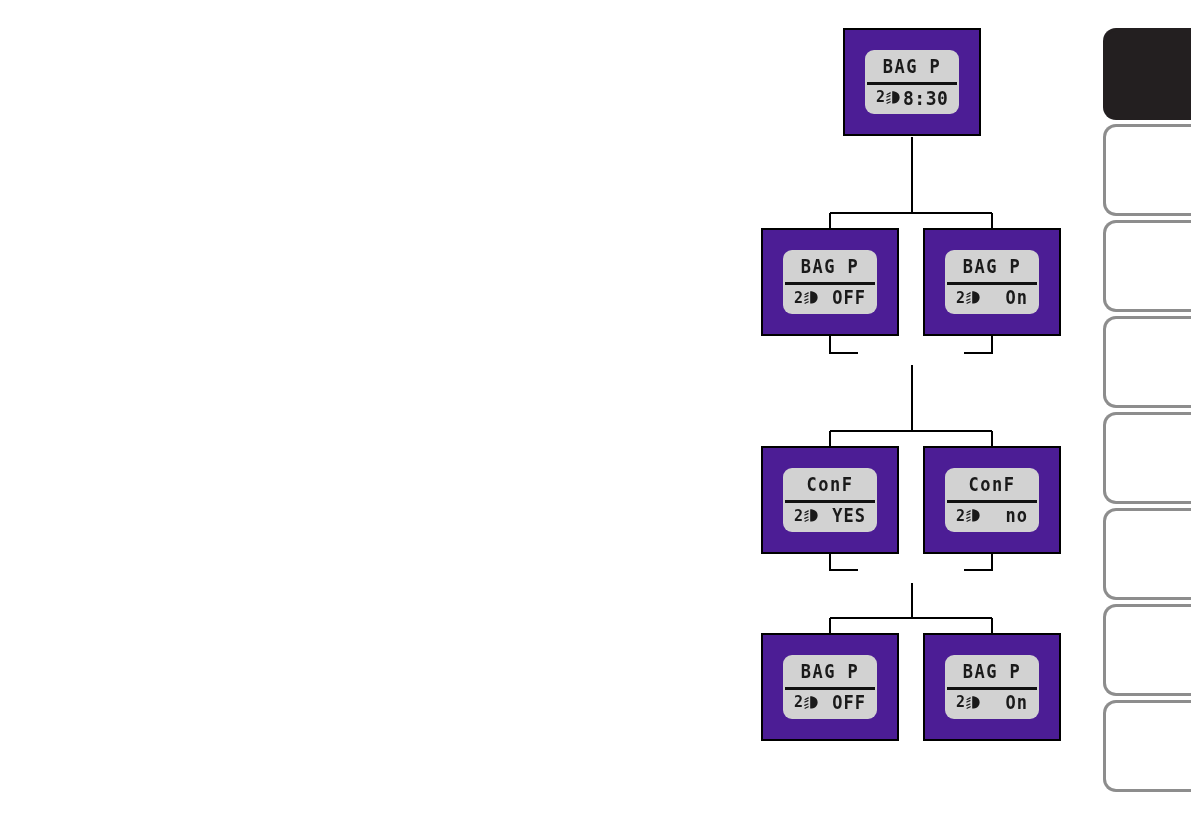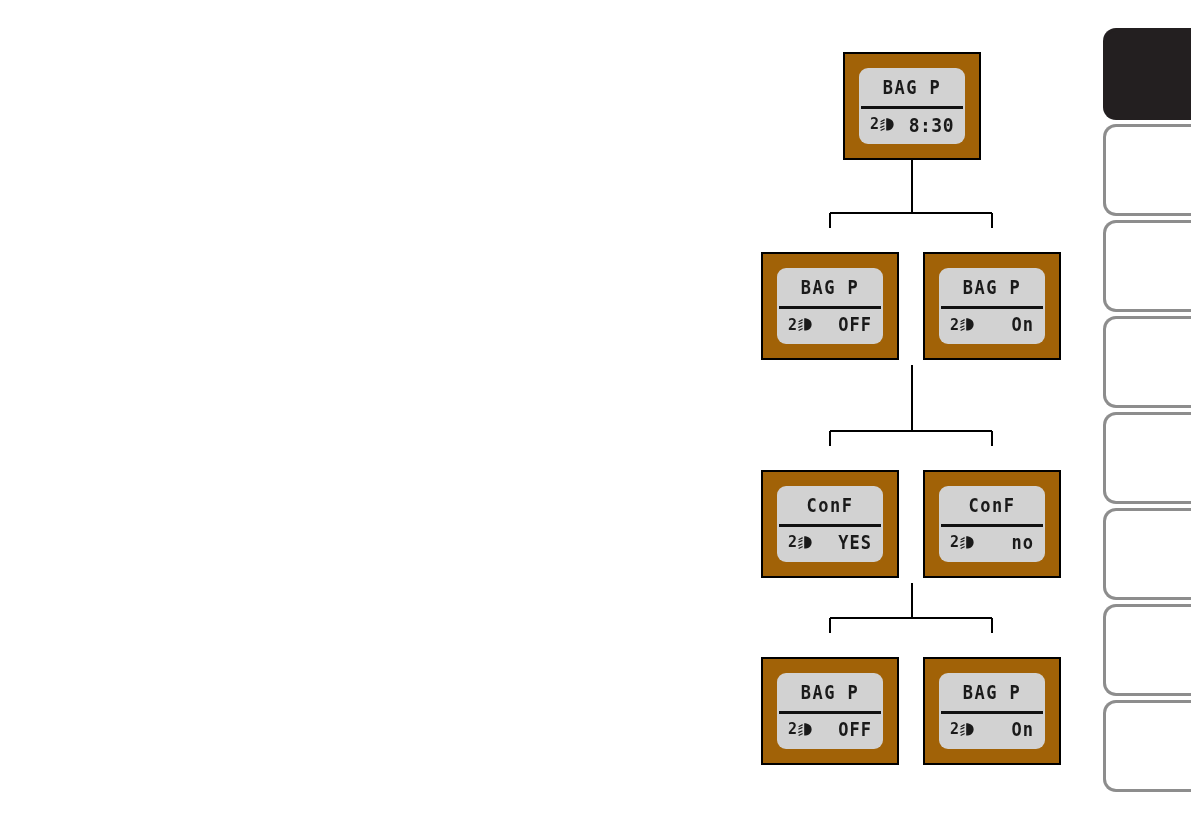--- a/index.html
+++ b/index.html
@@ -29,23 +29,22 @@
     width: 1191px;
     height: 839px;
     pointer-events: none;
   }
 
   
   .lcd-node {
     position: absolute;
     box-sizing: border-box;
     border: 2px solid #000000;
-    background: #a16207;
-    padding: 14px;
-    margin-top: 24px;
+    background: #4c1d95;
+    padding: 20px;
   }
   .lcd-screen {
     position: relative;
     width: 100%;
     height: 100%;
     background: #d2d2d2;
     border-radius: 9px;
     overflow: hidden;
   }
   .lcd-title-row {

